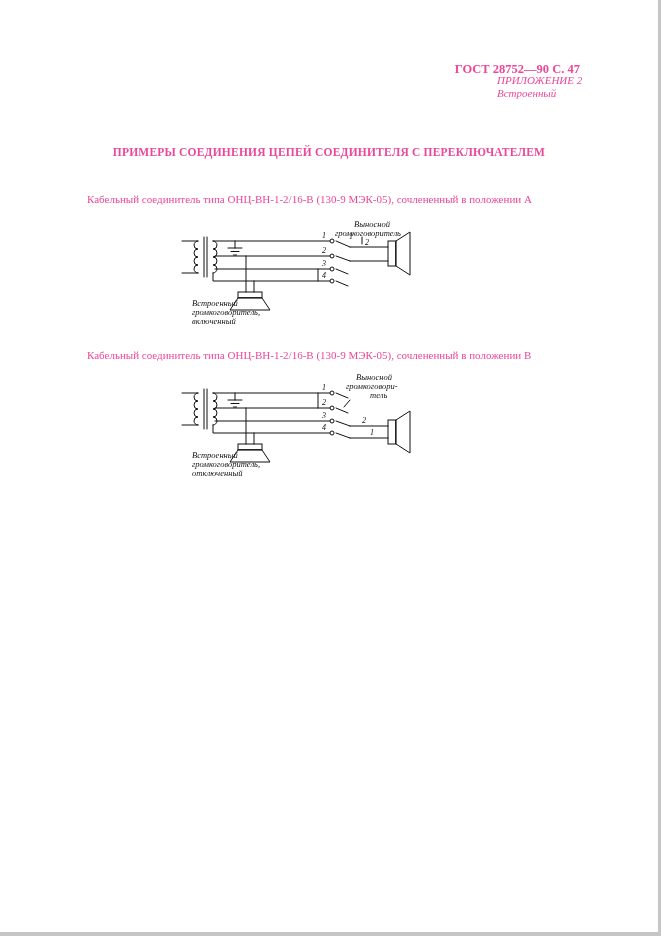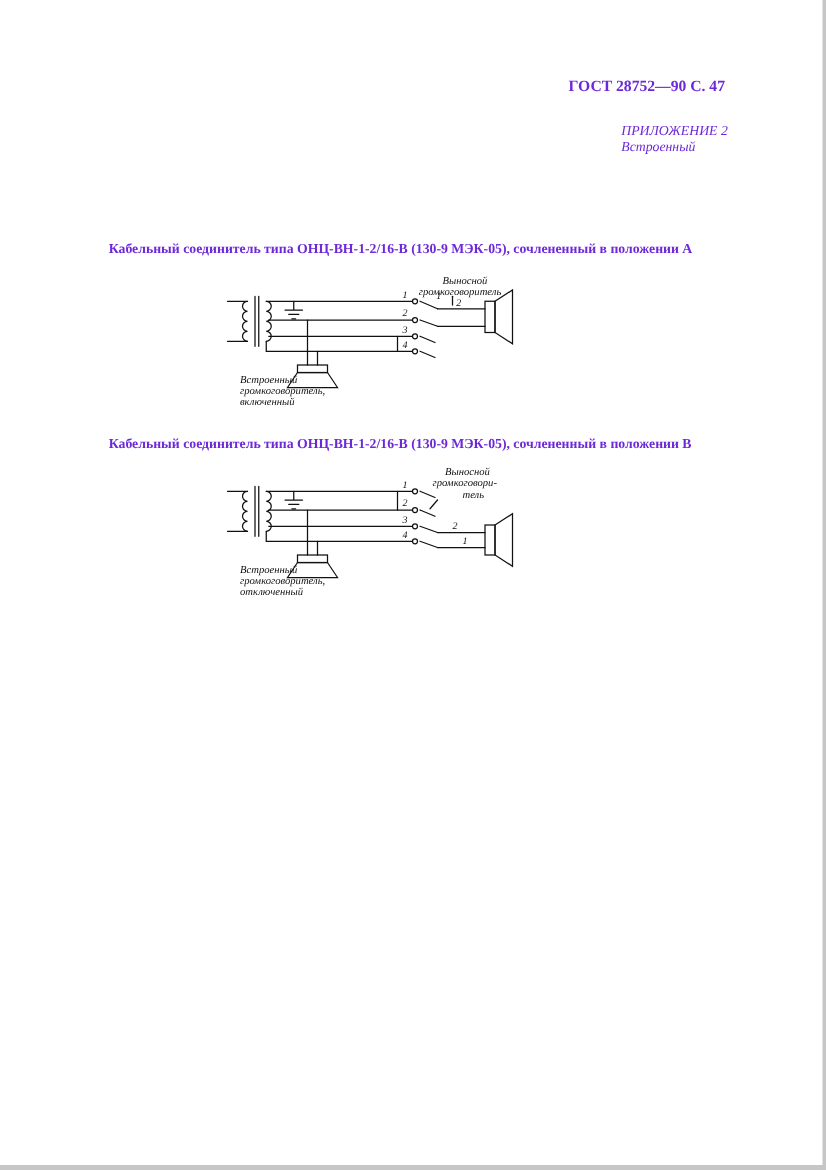--- a/index.html
+++ b/index.html
@@ -1,26 +1,26 @@
 <!DOCTYPE html>
 <html><head>
 <meta charset="utf-8">
 <style>
   * { margin:0; padding:0; box-sizing:border-box; }
   html,body { background:#d9d9d9; }
   body { font-family:"Liberation Serif", serif; }
   .page {
     position:relative; width:661px; height:936px; background:#ffffff;
-    color:#6d28d9; border-right:3px solid #c6c6c6; border-bottom:4px solid #c6c6c6;
+    color:#ec4899; border-right:3px solid #c6c6c6; border-bottom:4px solid #c6c6c6;
     overflow:hidden;
   }
   .doc-ref { position:absolute; top:62px; right:78px; font-weight:bold; font-size:12.5px; }
-  .appendix { position:absolute; top:99px; left:497px; font-style:italic; font-size:11px; line-height:13px; }
+  .appendix { position:absolute; top:74px; left:497px; font-style:italic; font-size:11px; line-height:13px; }
   .title { position:absolute; top:146px; left:0; width:100%; text-align:center; font-weight:bold; font-size:11.5px; letter-spacing:0.2px; }
-  .caption { position:absolute; left:87px; font-weight:bold; font-size:11px; white-space:nowrap;text-align:center; }
+  .caption { position:absolute; left:87px; font-weight:normal; font-size:11px; white-space:nowrap;text-align:center; }
   .caption-a { top:193px; }
   .caption-b { top:349px; }
   .diagram { position:absolute; left:178px; overflow:visible; }
   .diagram-a { top:220px; }
   .diagram-b { top:372px; }
   .wire { stroke:#111; stroke-width:1; fill:none; stroke-linecap:round; }
   .pad { fill:#fff; stroke:#111; stroke-width:1; }
   .lbl { font-style:italic; font-size:8.5px; fill:#111; font-family:"Liberation Serif", serif; }
   .dgt { font-style:italic; font-size:8px; fill:#111; font-family:"Liberation Serif", serif; }
 </style>
@@ -29,20 +29,21 @@
 
 <div class="page">
 
   <div class="doc-ref">ГОСТ 28752—90 С. 47</div>
 
   <div class="appendix">
     <div>ПРИЛОЖЕНИЕ 2</div>
     <div>Встроенный</div>
   </div>
 
+  <div class="title">ПРИМЕРЫ СОЕДИНЕНИЯ ЦЕПЕЙ СОЕДИНИТЕЛЯ С ПЕРЕКЛЮЧАТЕЛЕМ</div>
 
   <div class="caption caption-a">Кабельный соединитель типа ОНЦ-ВН-1-2/16-В (130-9 МЭК-05), сочлененный в положении А</div>
 
   <svg class="diagram diagram-a" width="270" height="112" viewBox="0 0 270 112">
     <g class="wire">
 
       <path d="M4,21 H20 M4,53 H20"></path>
       <path d="M20,21 A4,4 0 0 0 20,29 A4,4 0 0 0 20,37 A4,4 0 0 0 20,45 A4,4 0 0 0 20,53"></path>
       <path d="M26,17 V57 M29,17 V57"></path>
       <path d="M35,21 A4,4 0 0 1 35,29 A4,4 0 0 1 35,37 A4,4 0 0 1 35,45 A4,4 0 0 1 35,53"></path>

